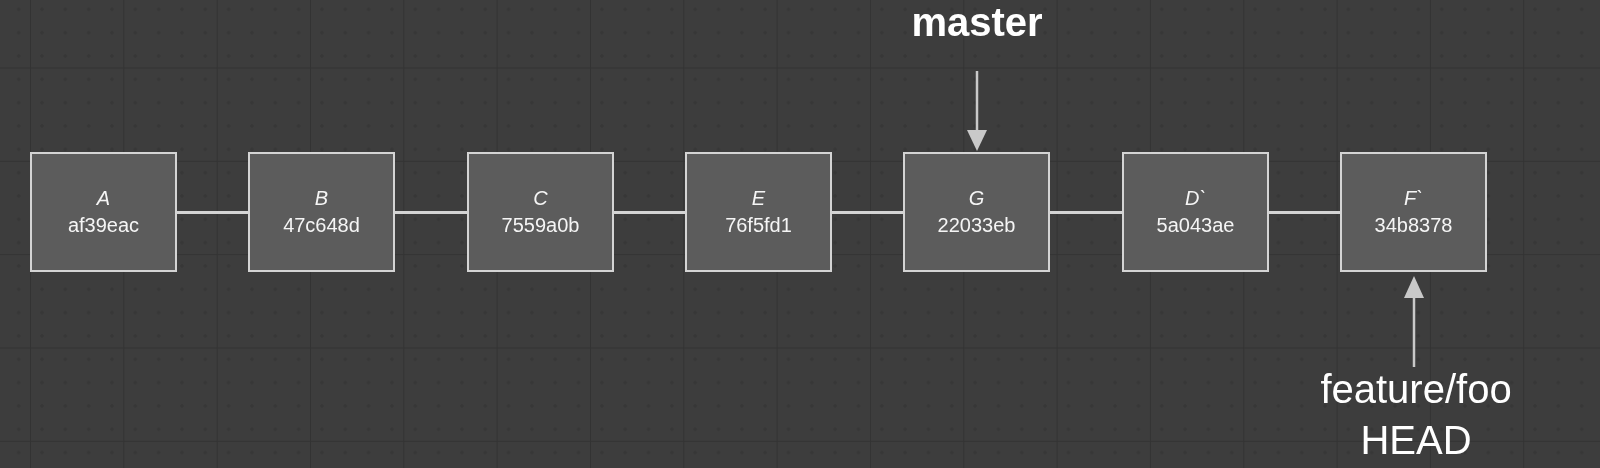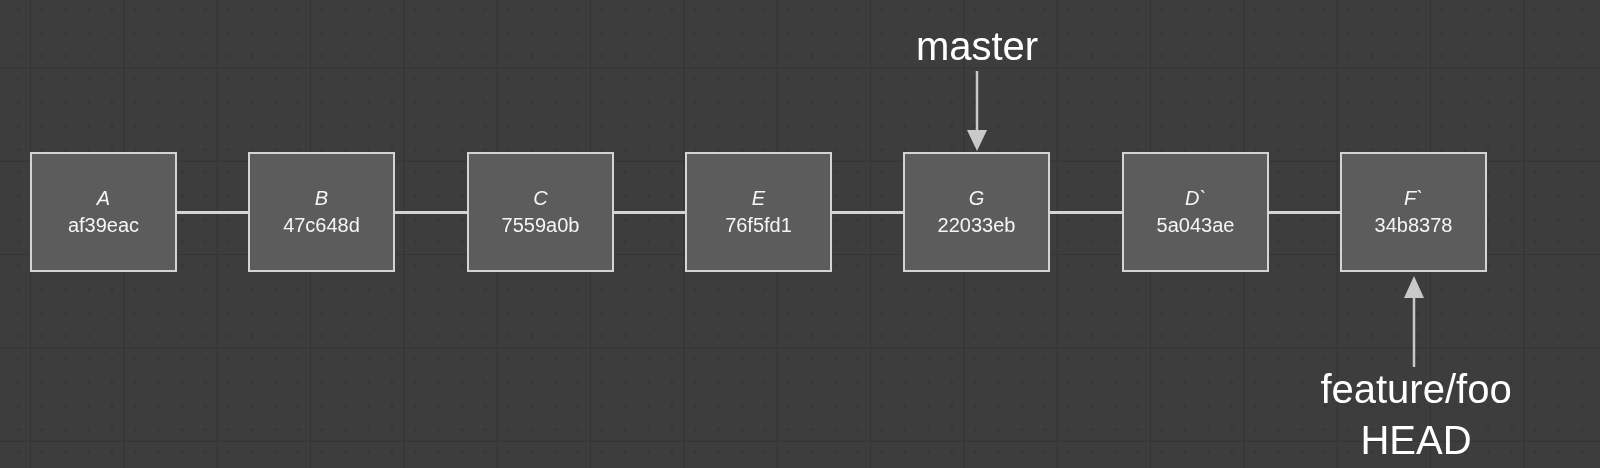--- a/index.html
+++ b/index.html
@@ -81,22 +81,23 @@
   .branch-label {
     position: absolute;
     color: var(--label-text);
     font-size: 40px;
     text-align: center;
     z-index: 4;
     white-space: nowrap;
   }
   .master-label {
     left: 827px;
-    top: 24px;
+    top: 0;
     width: 300px;
+    font-weight: bold;
   }
   .feature-label {
     left: 1216px;
     top: 364px;
     width: 400px;
     line-height: 51px;
   }
 </style>
 </head>
 <body>

